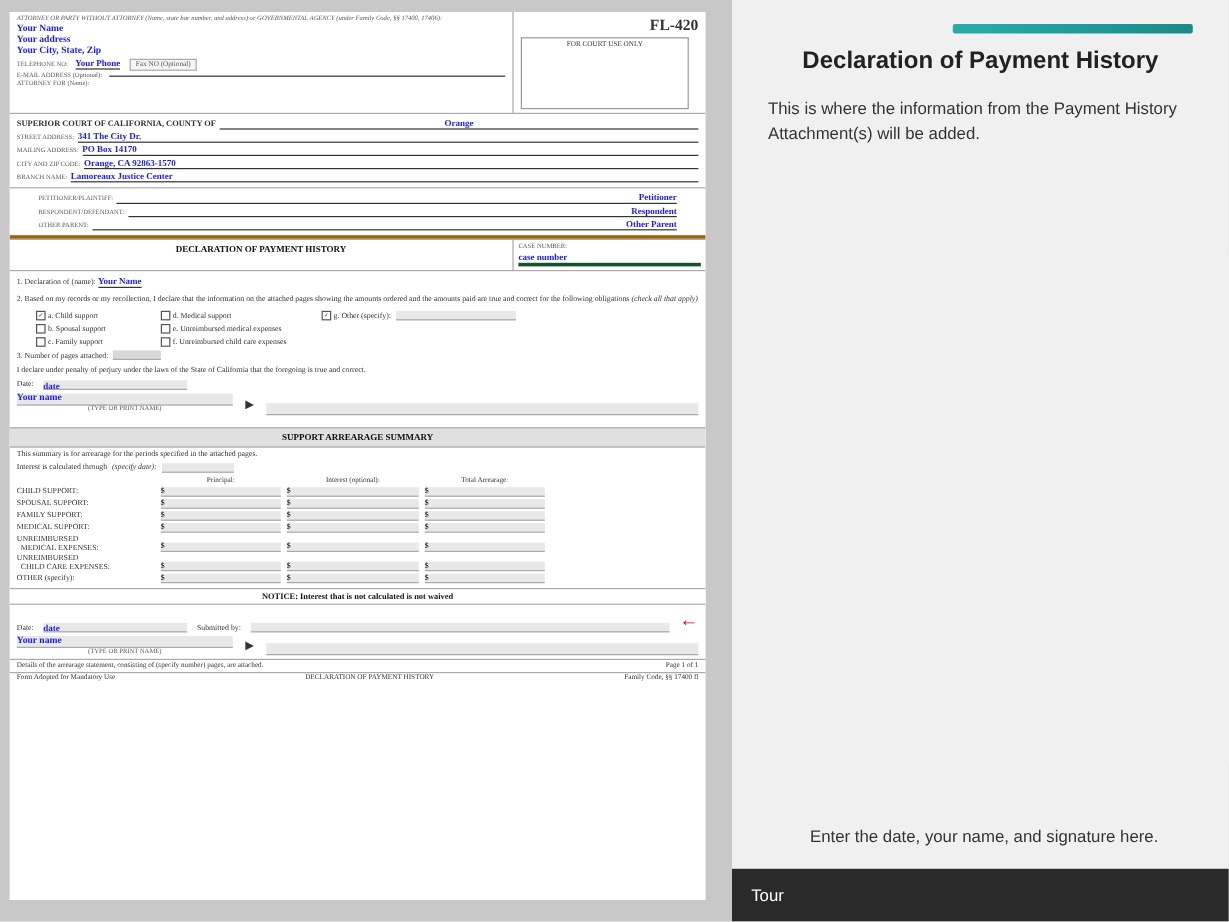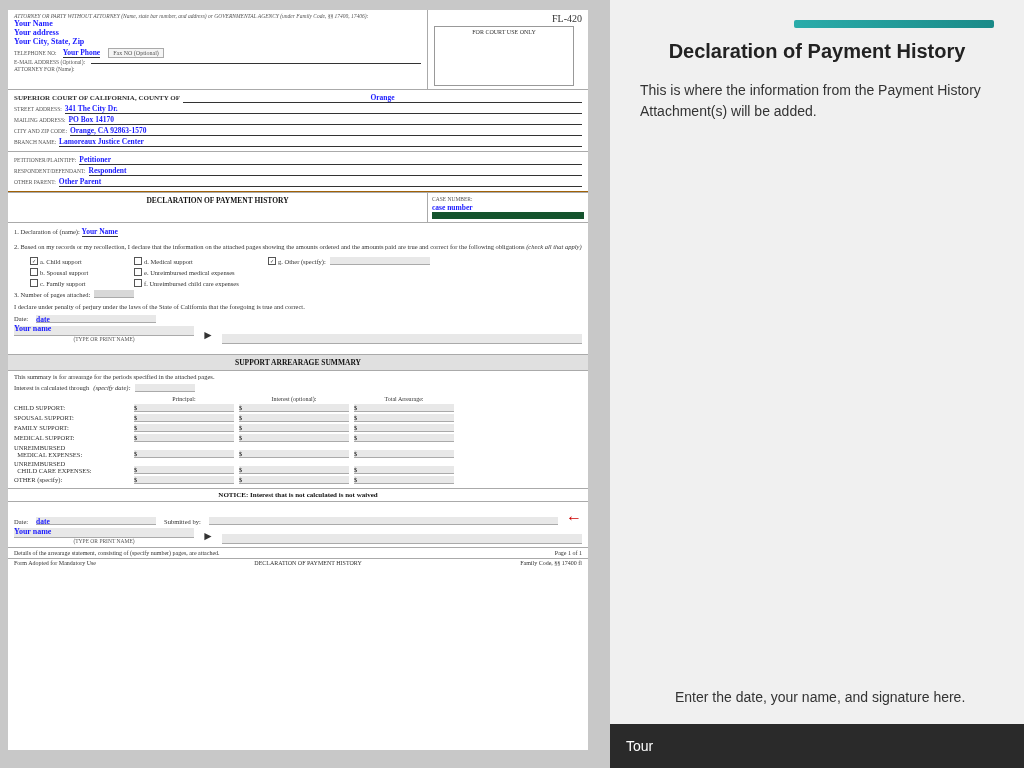--- a/index.html
+++ b/index.html
@@ -26,22 +26,22 @@
       background: white;
       width: 580px;
       min-height: 740px;
       font-size: 7px;
       font-family: 'Times New Roman', Times, serif;
       position: relative;
       overflow: hidden;
     }
 
     .form-number {
-      font-size: 10px;
-      font-weight: normal;
+      font-size: 13px;
+      font-weight: bold;
       color: #333;
       align-self: flex-end;
     }
 
     .for-court-use {
       font-size: 6px;
       color: #333;
       border: 1px solid #999;
       padding: 2px 4px;
       margin-top: 2px;
@@ -151,21 +151,21 @@
       padding: 3px 4px;
       font-size: 5.5px;
       color: #555;
     }
 
     .case-number-value {
       display: block;
       font-weight: bold;
       color: #1a1aff;
       font-size: 7.5px;
-      border-bottom: 7px solid #14532d;
+      border-bottom: 3px solid #14532d;
       margin-top: 1px;
     }
 
     
     .doc-body {
       padding: 4px 6px;
       font-size: 7px;
       line-height: 1.4;
     }
 
@@ -470,21 +470,21 @@
       <div class="court-row">
         <span class="court-label">CITY AND ZIP CODE:</span>
         <span class="court-value">Orange, CA  92863-1570</span>
       </div>
       <div class="court-row">
         <span class="court-label">BRANCH NAME:</span>
         <span class="court-value">Lamoreaux Justice Center</span>
       </div>
     </div>
 
-    <div style="padding:3px 6px; border-bottom:1px solid #a16207;">
+    <div style="padding:3px 24px; border-bottom:3px solid #a16207;text-align:right;">
       <div class="party-row">
         <span class="party-label">PETITIONER/PLAINTIFF:</span>
         <span class="party-value">Petitioner</span>
       </div>
       <div class="party-row">
         <span class="party-label">RESPONDENT/DEFENDANT:</span>
         <span class="party-value">Respondent</span>
       </div>
       <div class="party-row">
         <span class="party-label">OTHER PARENT:</span>

